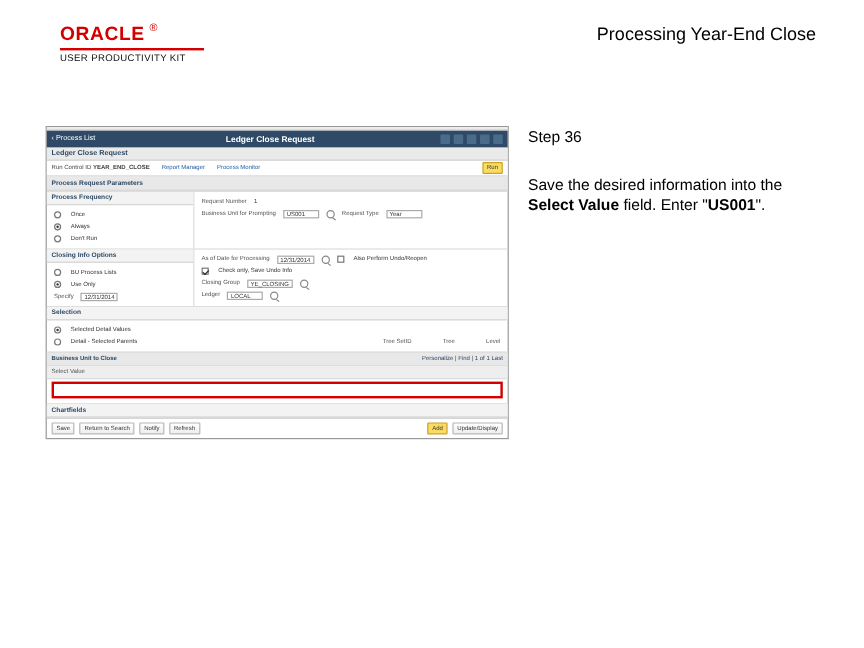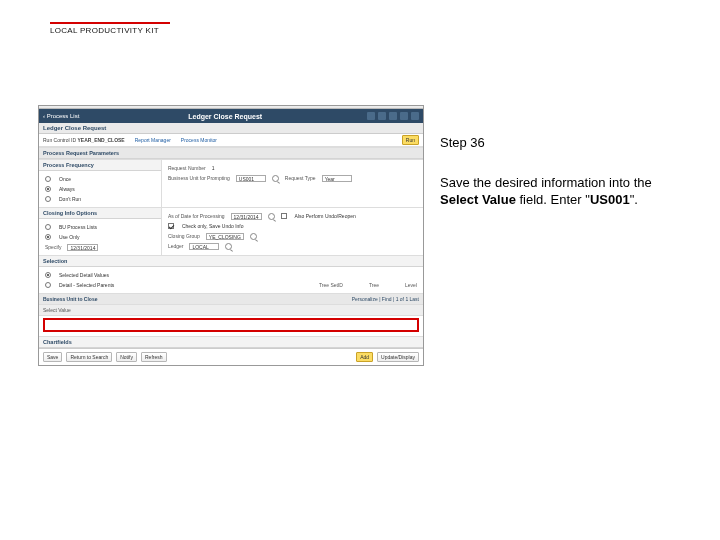--- a/index.html
+++ b/index.html
@@ -12,21 +12,21 @@
   .logo-oracle { display: flex; align-items: center; gap: 4px; }
   .logo-oracle span.word { color: #d40000; font-weight: 700; font-size: 16px; letter-spacing: .5px; }
   .logo-oracle .reg { color: #d40000; font-size: 9px; position: relative; top: -6px; }
   .logo-rule { height: 2px; width: 120px; background: #d40000; margin-top: 2px; }
   .logo-upk { font-size: 8px; color: #111; margin-top: 2px; letter-spacing: .3px; }
   .doc-title { font-size: 15px; color: #000; }
 
   
   .body { position: absolute; top: 105px; left: 38px; right: 40px; display: flex; gap: 16px; }
   .left { width: 386px; }
-  .right { width: 232px; font-size: 13px; color: #000; line-height: 1.35; margin-top: 29px; }
+  .right { width: 232px; font-size: 13px; color: #000; line-height: 1.35; }
   .right .step { margin-bottom: 22px; font-size: 13px; }
   .right .instr strong { font-weight: 700; }
 
   
   .app { width: 386px; border: 1px solid #999; font-size: 6px; color: #333; background: #fff; }
   .app-top { height: 3px; background: linear-gradient(#f0f0f0,#e6e6e6); border-bottom: 1px solid #bbb; }
   .navbar { background: #2e4a66; color: #fff; display: flex; align-items: center; padding: 2px 4px; height: 14px; }
   .navbar .back { margin-right: 4px; }
   .navbar .title { font-weight: 700; font-size: 7px; }
   .navbar .spacer { flex: 1; }
@@ -63,23 +63,28 @@
   .mini-btn { border:1px solid #b6b6b6; background:linear-gradient(#fff,#eee); padding:1px 3px; font-size:5px; border-radius:1px; color:#333; }
 
   .bu-bar { background:#e8e8e8; padding:2px 4px; font-size:5px; color:#2e4a66; display:flex; justify-content:space-between; border-top:1px solid #ddd; }
 </style>
 </head>
 <body>
 
 <div class="page">
   <div class="header">
     <div class="logo-block">
+      <div class="logo-oracle">
+        <span class="word">ORACLE</span>
+        <span class="reg">®</span>
+      </div>
       <div class="logo-rule"></div>
-      <div class="logo-upk">LOCAL PRODUCTIVITY KIT</div>
+      <div class="logo-upk">USER PRODUCTIVITY KIT</div>
     </div>
+    <div class="doc-title">Processing Year-End Close</div>
   </div>
 
   <div class="body">
     <div class="left">
       <div class="app">
         <div class="app-top"></div>
 
         <div class="navbar">
           <span class="back">‹ Process List</span>
           <span class="spacer"></span>

